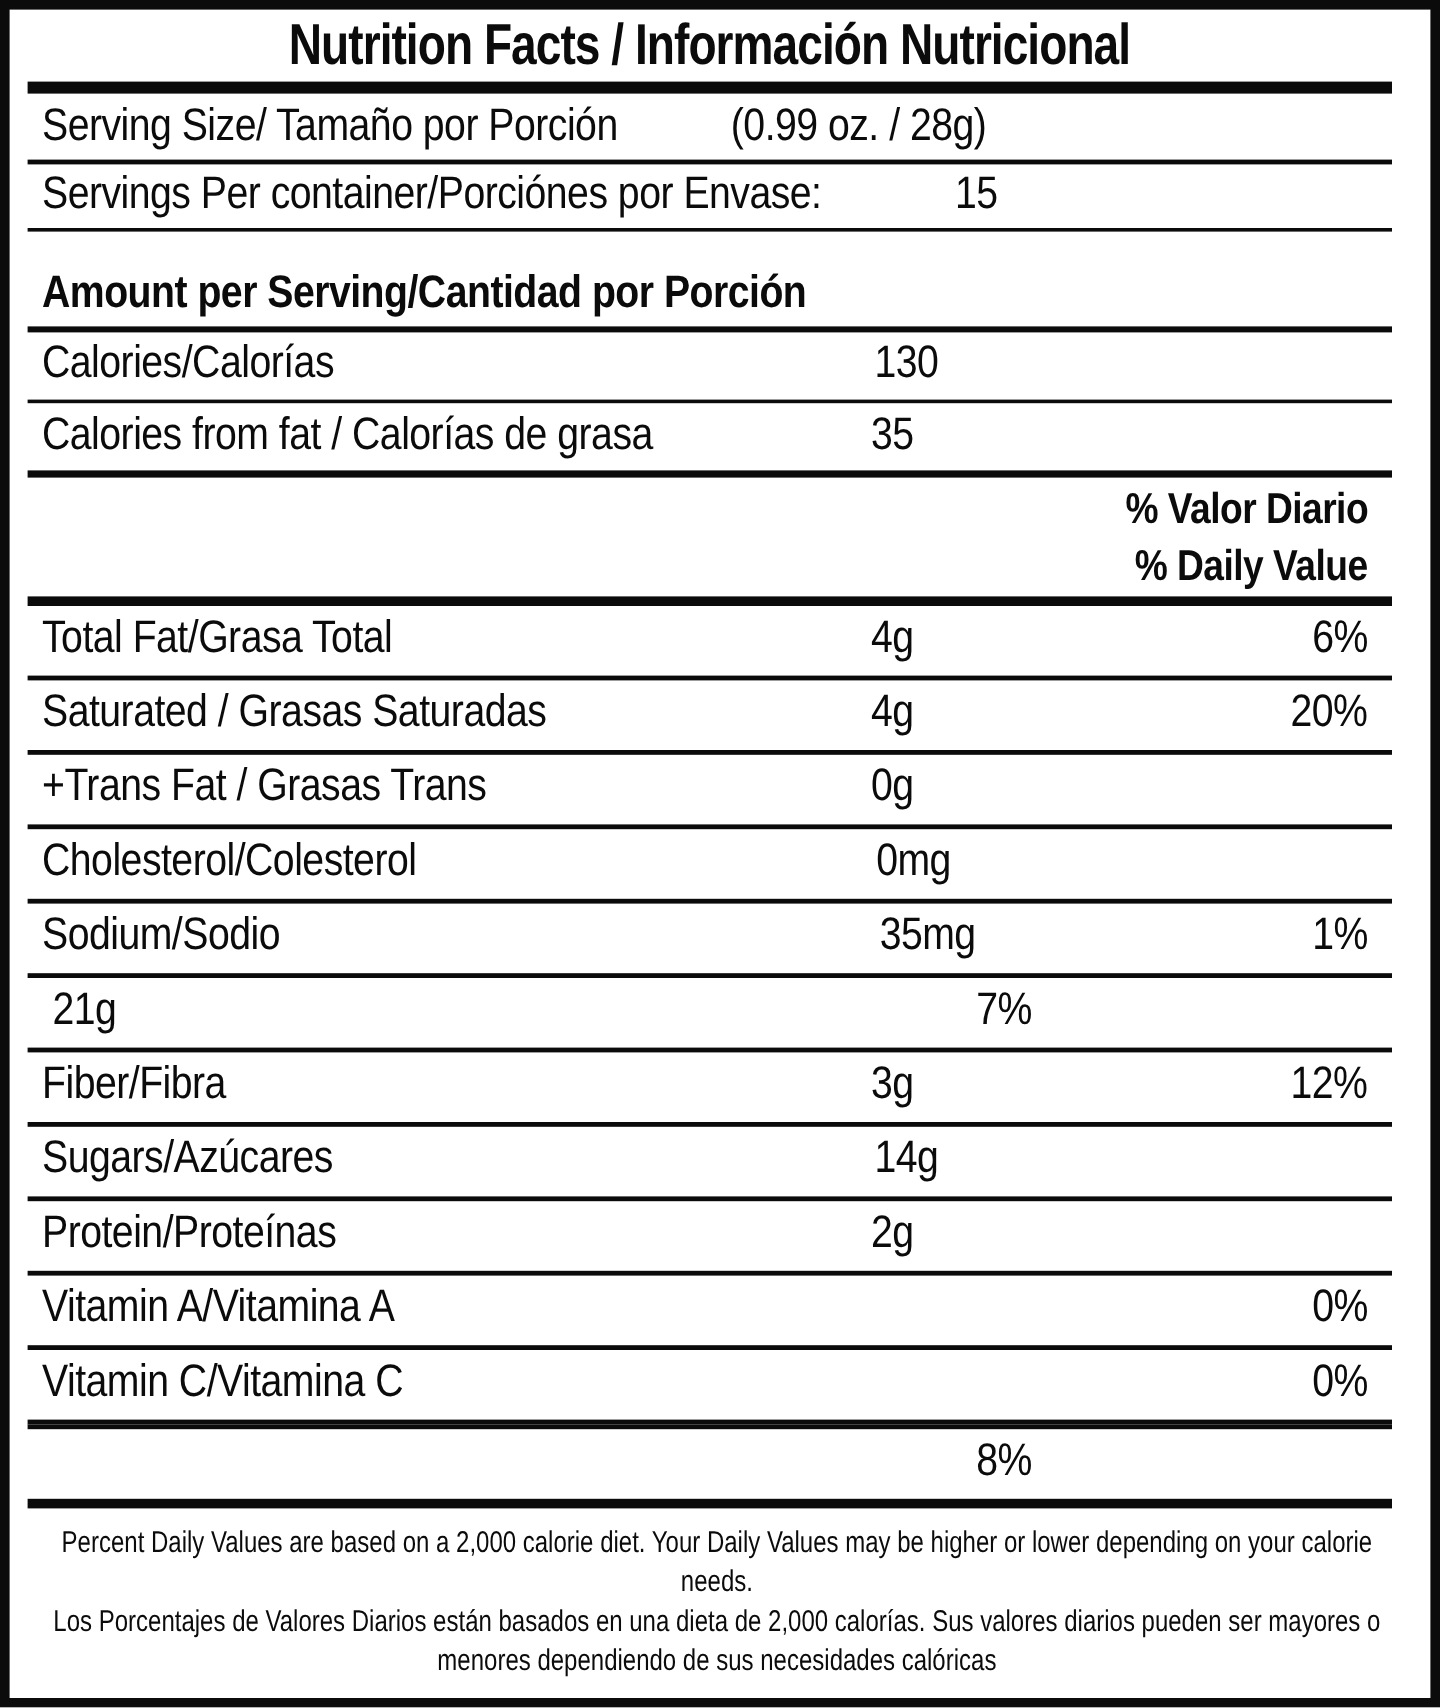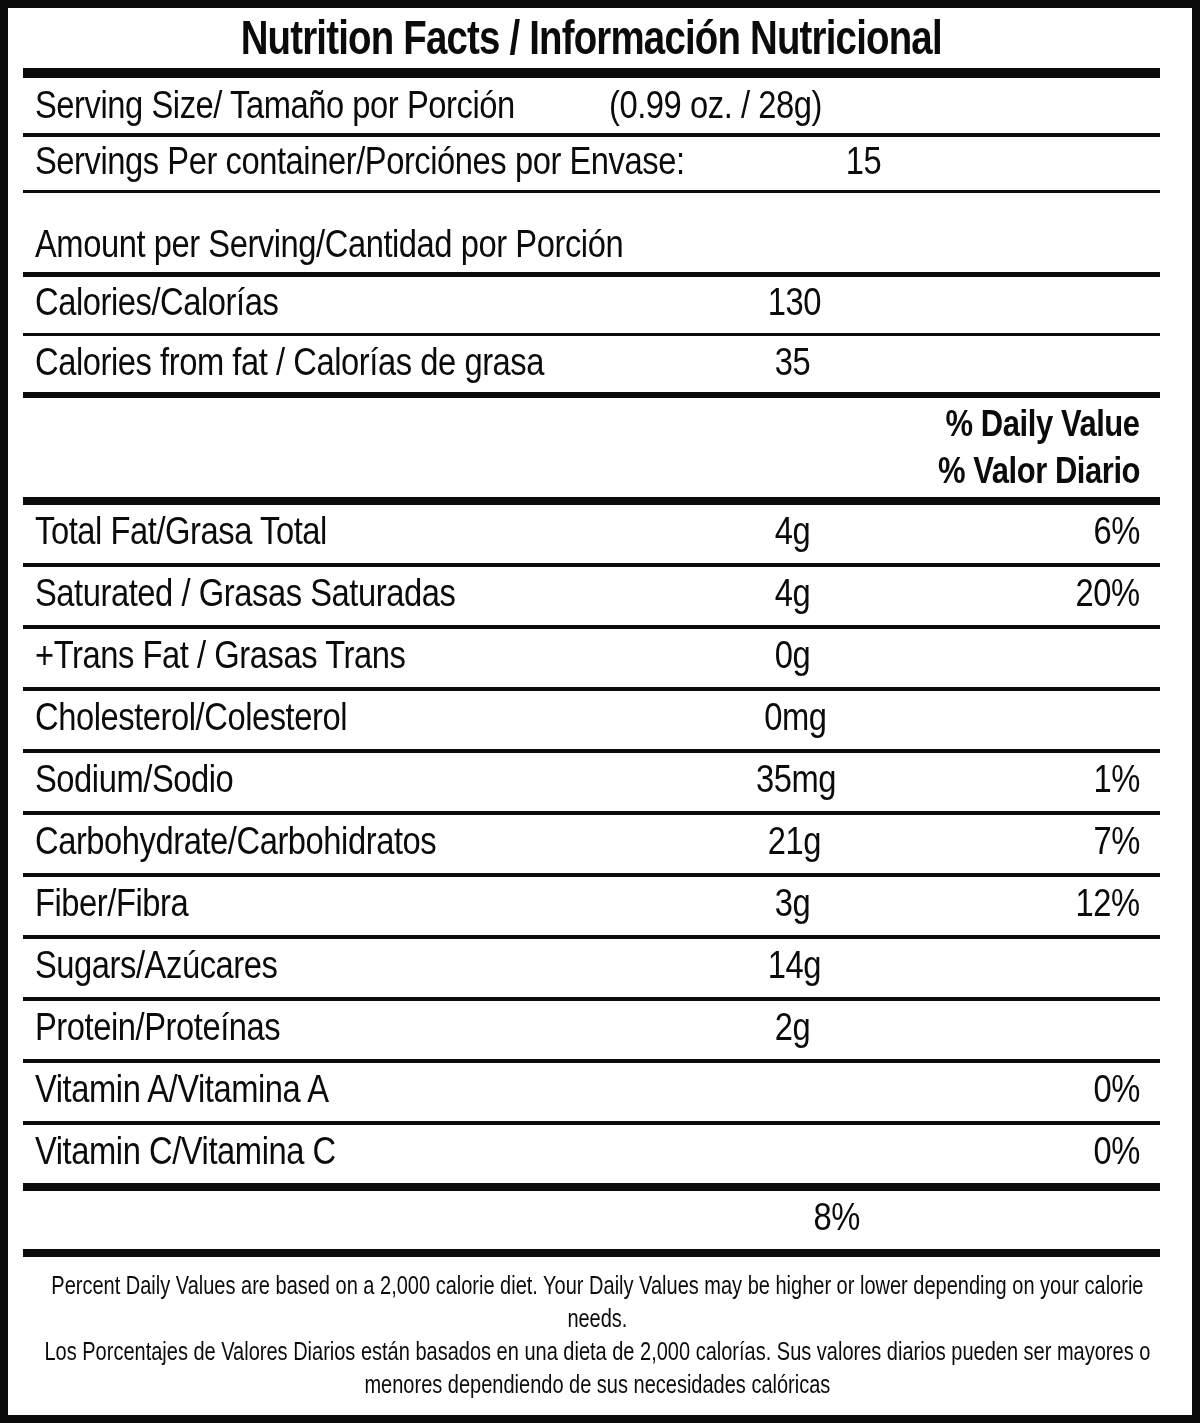--- a/index.html
+++ b/index.html
@@ -10,26 +10,26 @@
     padding:0 32px 0 15px;display:flex;flex-direction:column;overflow:hidden;
   }
   .title-band{height:64px;display:flex;align-items:center;justify-content:center;}
   .title-band .t{font-size:48px;font-weight:bold;white-space:nowrap;display:inline-block;transform:scaleX(0.8);transform-origin:50% 50%;letter-spacing:-1px;}
   .bar{background:#0b0b0b;width:100%;}
   .bar-11{height:11px}.bar-9{height:9px}.bar-8{height:8px}.bar-7{height:7px}.bar-6{height:6px}
   .rule{background:#0b0b0b;width:100%;height:4px;}
   .row{display:grid;grid-template-columns:1fr 140px 280px;align-items:center;padding:0 20px 4px 12px;font-size:38px;letter-spacing:-0.5px;}
   .row .lbl{text-align:left;white-space:nowrap;}
   .row .lbl>span{display:inline-block;transform:scaleX(0.86);transform-origin:0 50%;}
-  .row .amt{text-align:center;white-space:nowrap;}
+  .row .amt{text-align:left;white-space:nowrap;}
   .row .amt>span{display:inline-block;transform:scaleX(0.86);transform-origin:100% 50%;}
   .row .dv{text-align:right;white-space:nowrap;}
   .row .dv>span{display:inline-block;transform:scaleX(0.86);transform-origin:100% 50%;}
   .h59{height:59px}.h57{height:57px}.h55{height:55px}.h52{height:52px}.h54{height:54px}
-  .bold{font-weight:normal;margin-top:25px;}
+  .bold{font-weight:bold;margin-top:25px;}
   .serving-row{display:flex;align-items:center;padding:0 20px 0 12px;font-size:38px;letter-spacing:-0.5px;}
   .serving-row .txt{display:inline-block;transform:scaleX(0.86);transform-origin:0 50%;white-space:nowrap;}
   .serving-row .gap{display:inline-block;width:16px;}
   .dv-head-block{height:106px;display:flex;flex-direction:column;justify-content:space-evenly;padding:0 20px 0 12px;}
   .dv-head-line{text-align:right;font-size:36px;font-weight:bold;letter-spacing:-0.5px;}
   .dv-head-line>span{display:inline-block;transform:scaleX(0.86);transform-origin:100% 50%;white-space:nowrap;}
   .footnote{height:156px;padding:12px 0 0 12px;overflow:hidden;text-align:center;}
   .footnote-inner{width:1406px;transform:scaleX(0.8);transform-origin:0 0;font-size:25px;line-height:33px;letter-spacing:0;}
   .footnote-inner p{margin:0;}
 </style>
@@ -70,22 +70,22 @@
   <div class="rule"></div>
 
   <div class="row h55">
     <div class="lbl"><span>Calories from fat / Calorías de grasa</span></div>
     <div class="amt"><span>35</span></div>
     <div class="dv"></div>
   </div>
   <div class="bar bar-7"></div>
 
   <div class="dv-head-block">
+    <div class="dv-head-line"><span>% Valor Diario</span></div>
     <div class="dv-head-line"><span>% Daily Value</span></div>
-    <div class="dv-head-line"><span>% Valor Diario</span></div>
   </div>
   <div class="bar bar-8"></div>
 
   <div>
   <div class="row h54">
     <div class="lbl"><span class="b-lbl">Total Fat/Grasa Total</span></div>
     <div class="amt"><span class="b-amt">4g</span></div>
     <div class="dv"><span class="b-dv">6%</span></div>
   </div>
 <div class="rule"></div>
@@ -107,21 +107,20 @@
     <div class="dv"><span class="b-dv"></span></div>
   </div>
 <div class="rule"></div>
   <div class="row h54">
     <div class="lbl"><span class="b-lbl">Sodium/Sodio</span></div>
     <div class="amt"><span class="b-amt">35mg</span></div>
     <div class="dv"><span class="b-dv">1%</span></div>
   </div>
 <div class="rule"></div>
   <div class="row h54">
-    <div class="lbl"><span class="b-lbl">Carbohydrate/Carbohidratos</span></div>
     <div class="amt"><span class="b-amt">21g</span></div>
     <div class="dv"><span class="b-dv">7%</span></div>
   </div>
 <div class="rule"></div>
   <div class="row h54">
     <div class="lbl"><span class="b-lbl">Fiber/Fibra</span></div>
     <div class="amt"><span class="b-amt">3g</span></div>
     <div class="dv"><span class="b-dv">12%</span></div>
   </div>
 <div class="rule"></div>

